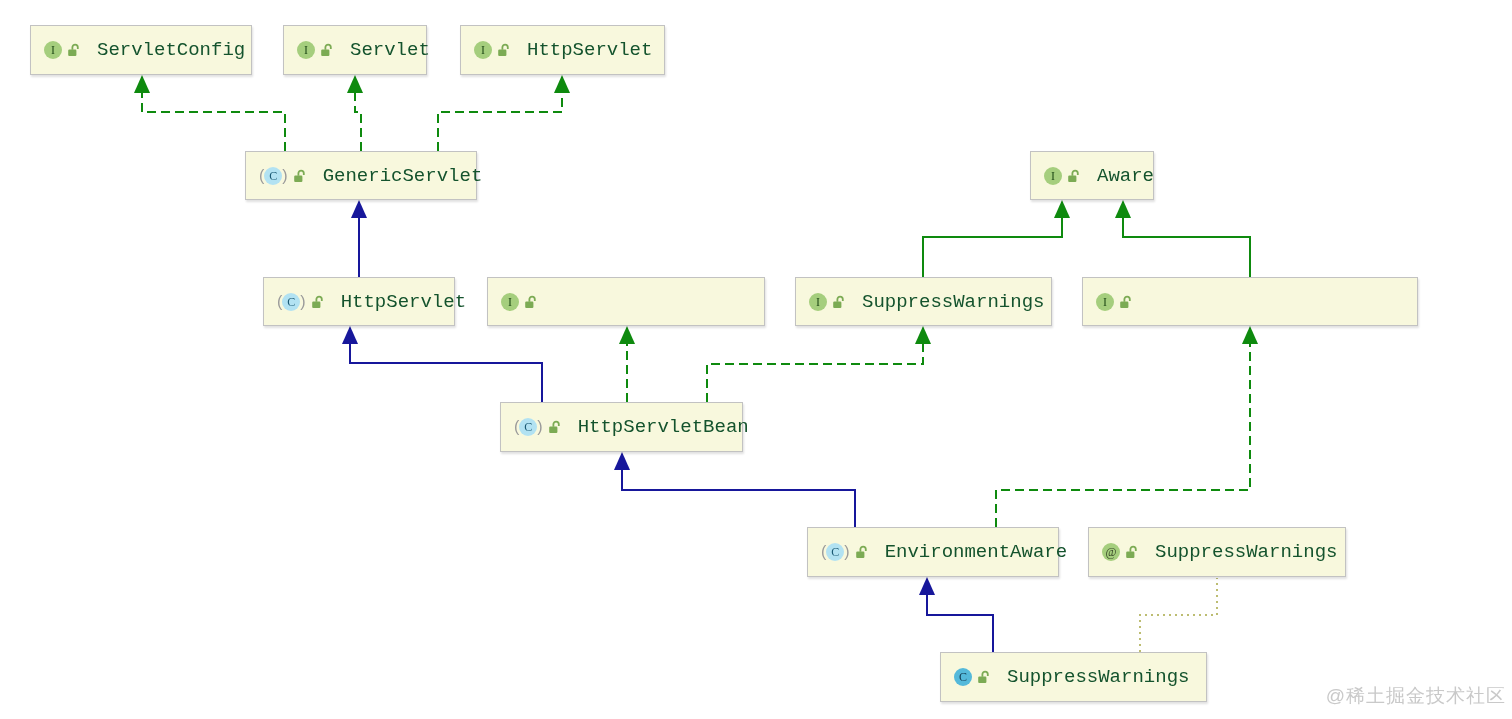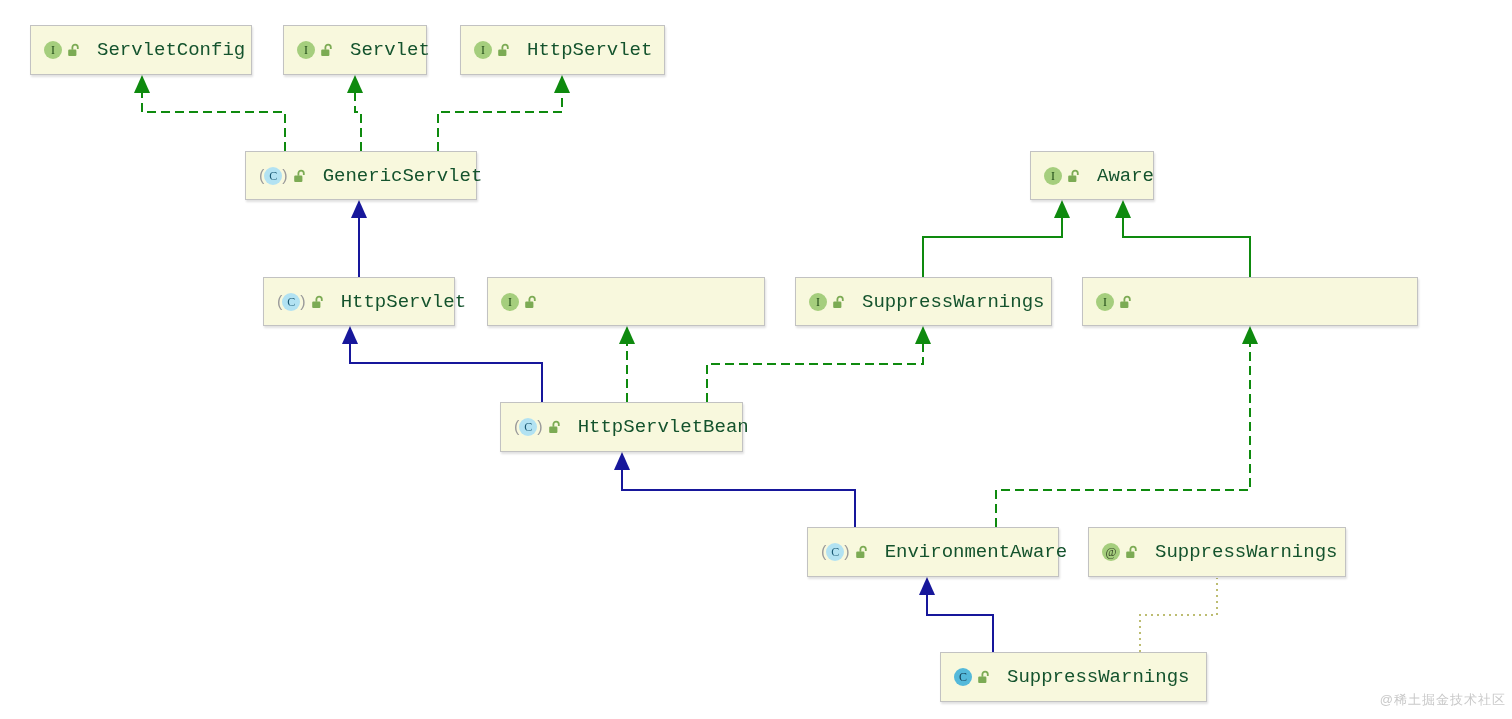--- a/index.html
+++ b/index.html
@@ -52,21 +52,21 @@
   .label{
     margin-left:16px;
     font-size:19px;
     color:#14532d;
     white-space:nowrap;
   }
   #watermark{
     position:absolute;
     right:6px;bottom:10px;
     z-index:3;
-    font-size:13px;
+    font-size:19px;
     letter-spacing:1px;
     color:var(--wm-color,#c9c9c9);
     font-family:"Liberation Sans", sans-serif;
   }
 </style>
 </head>
 <body>
 
 <div id="stage" style="--box-fill: #f8f8dd; --box-border: #c2c2c2; --iface-bg: #a5ce7d; --absclass-bg: #b2e2f2; --class-bg: #54b9da; --anno-bg: #a5ce7d; --wm-color: #c9c9c9; background: rgb(255, 255, 255);">
   <svg id="edges-svg" viewBox="0 0 1512 719" xmlns="http://www.w3.org/2000/svg">

